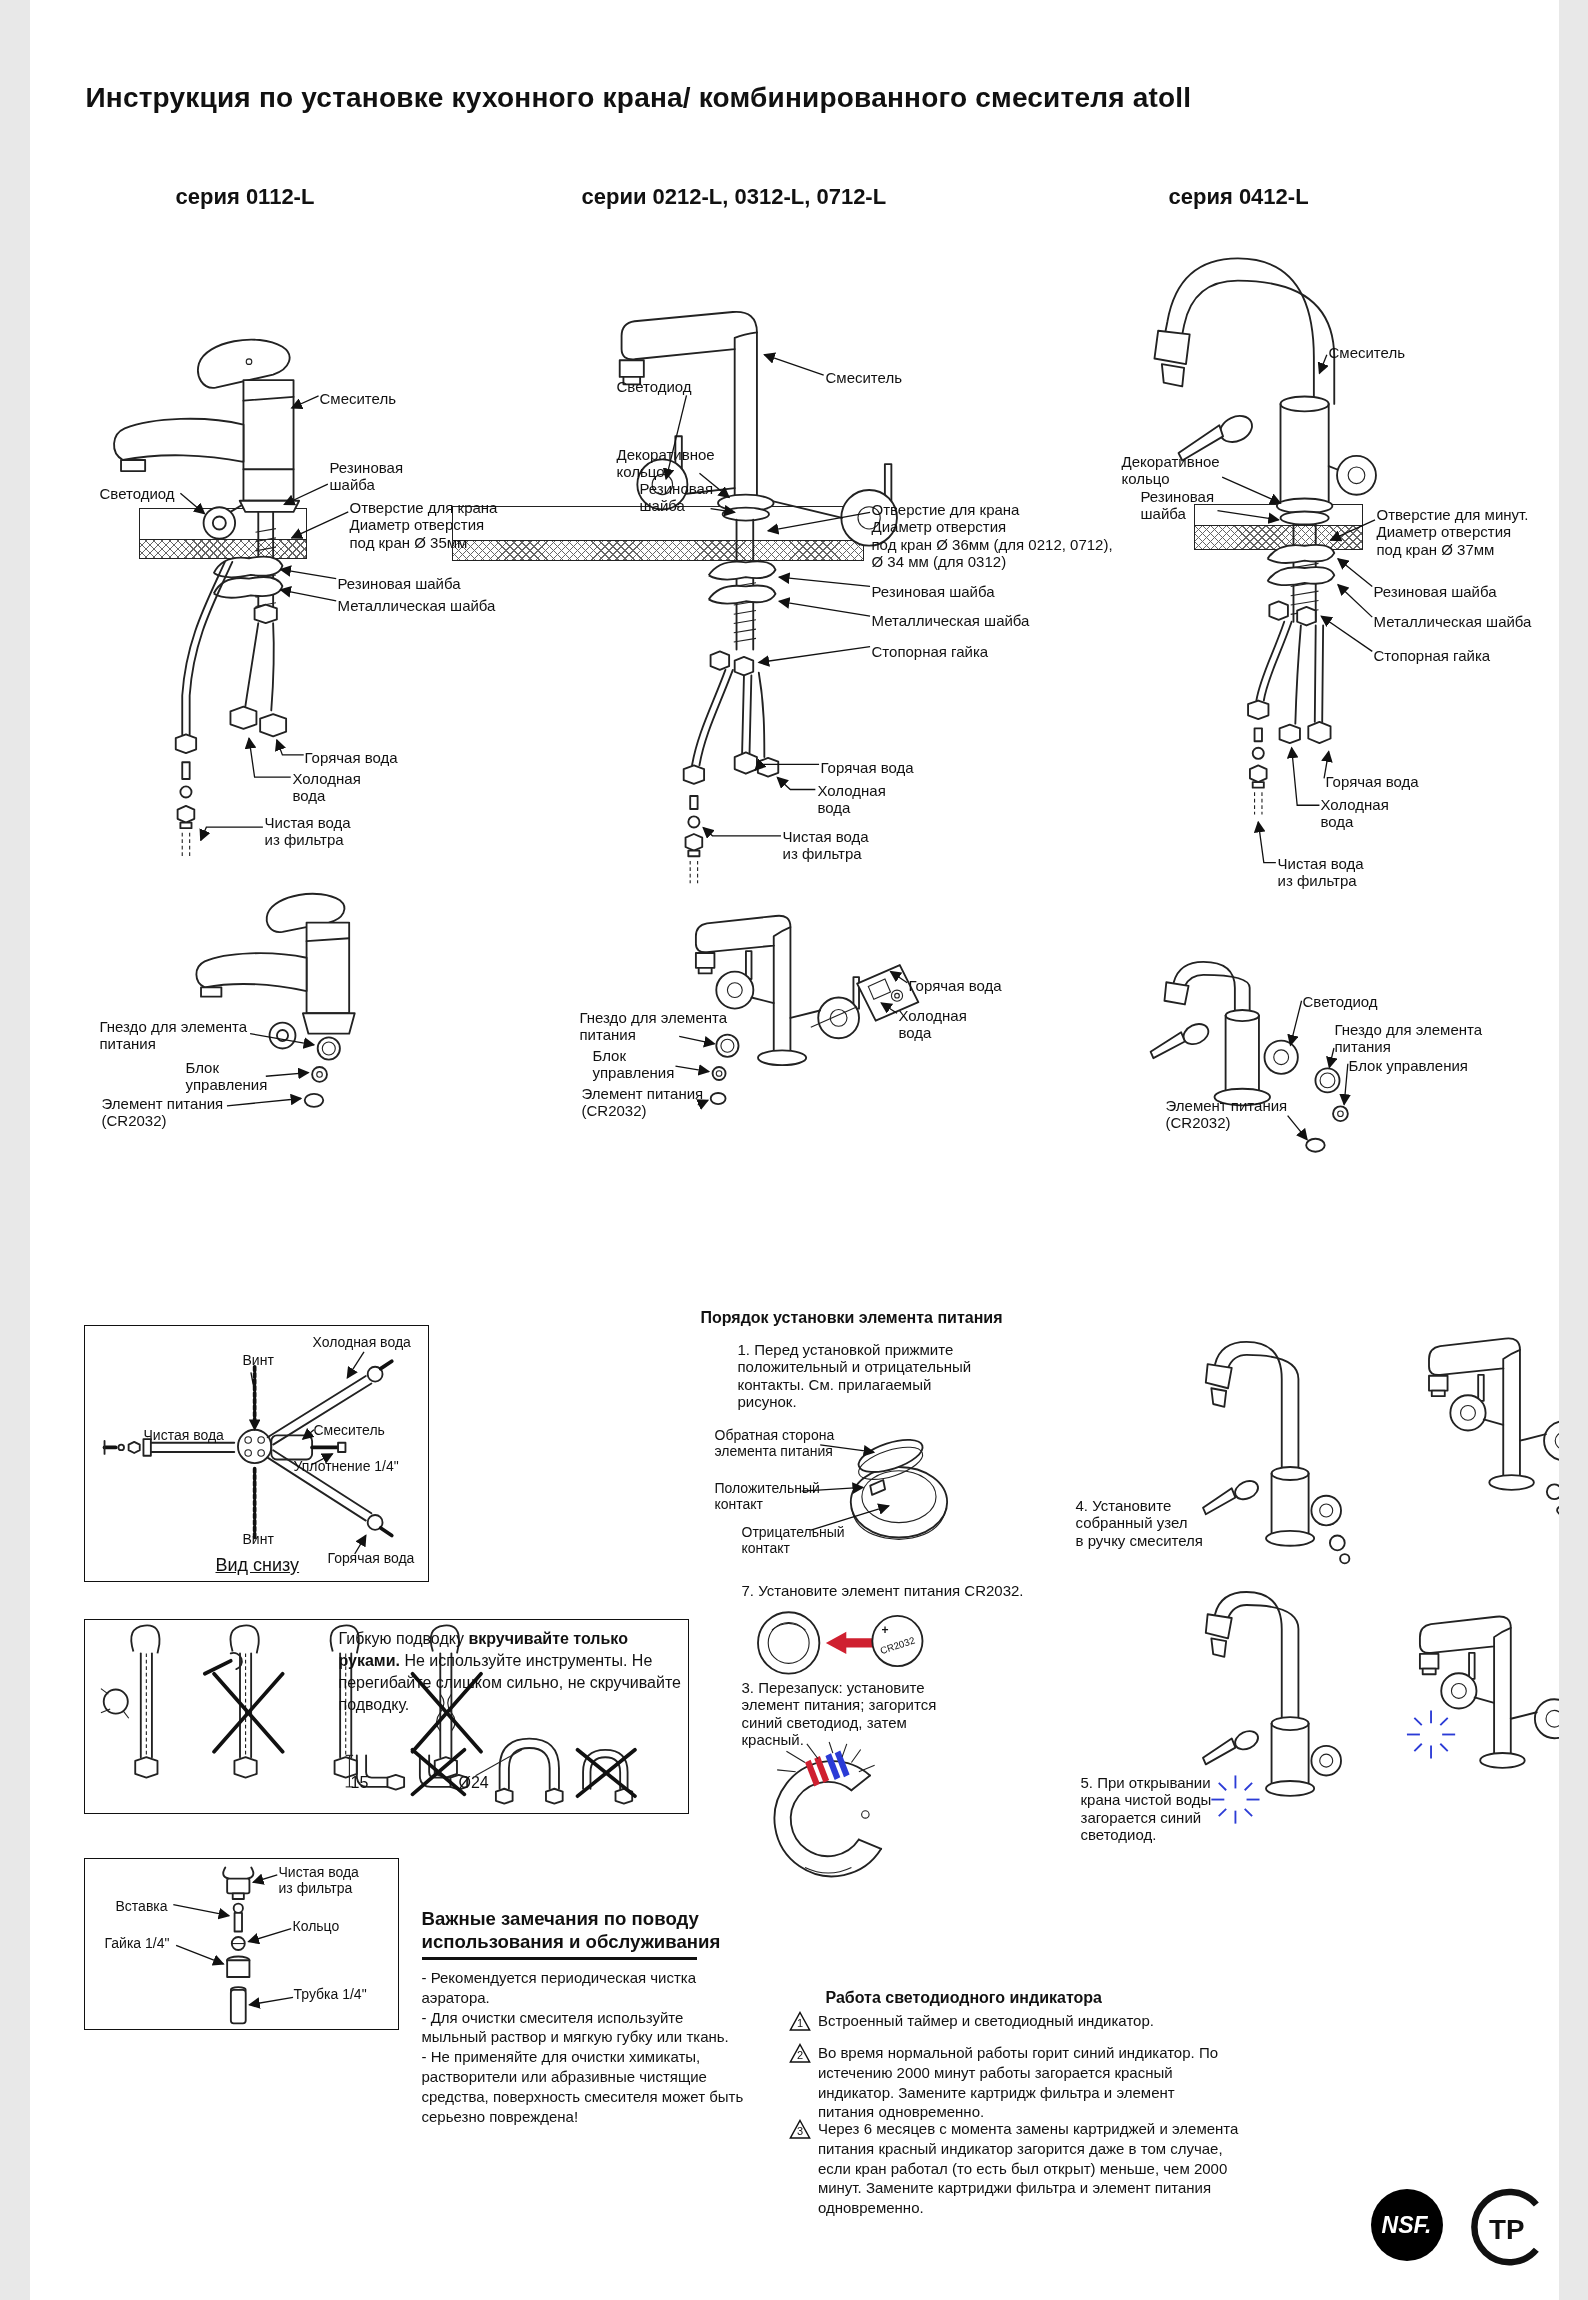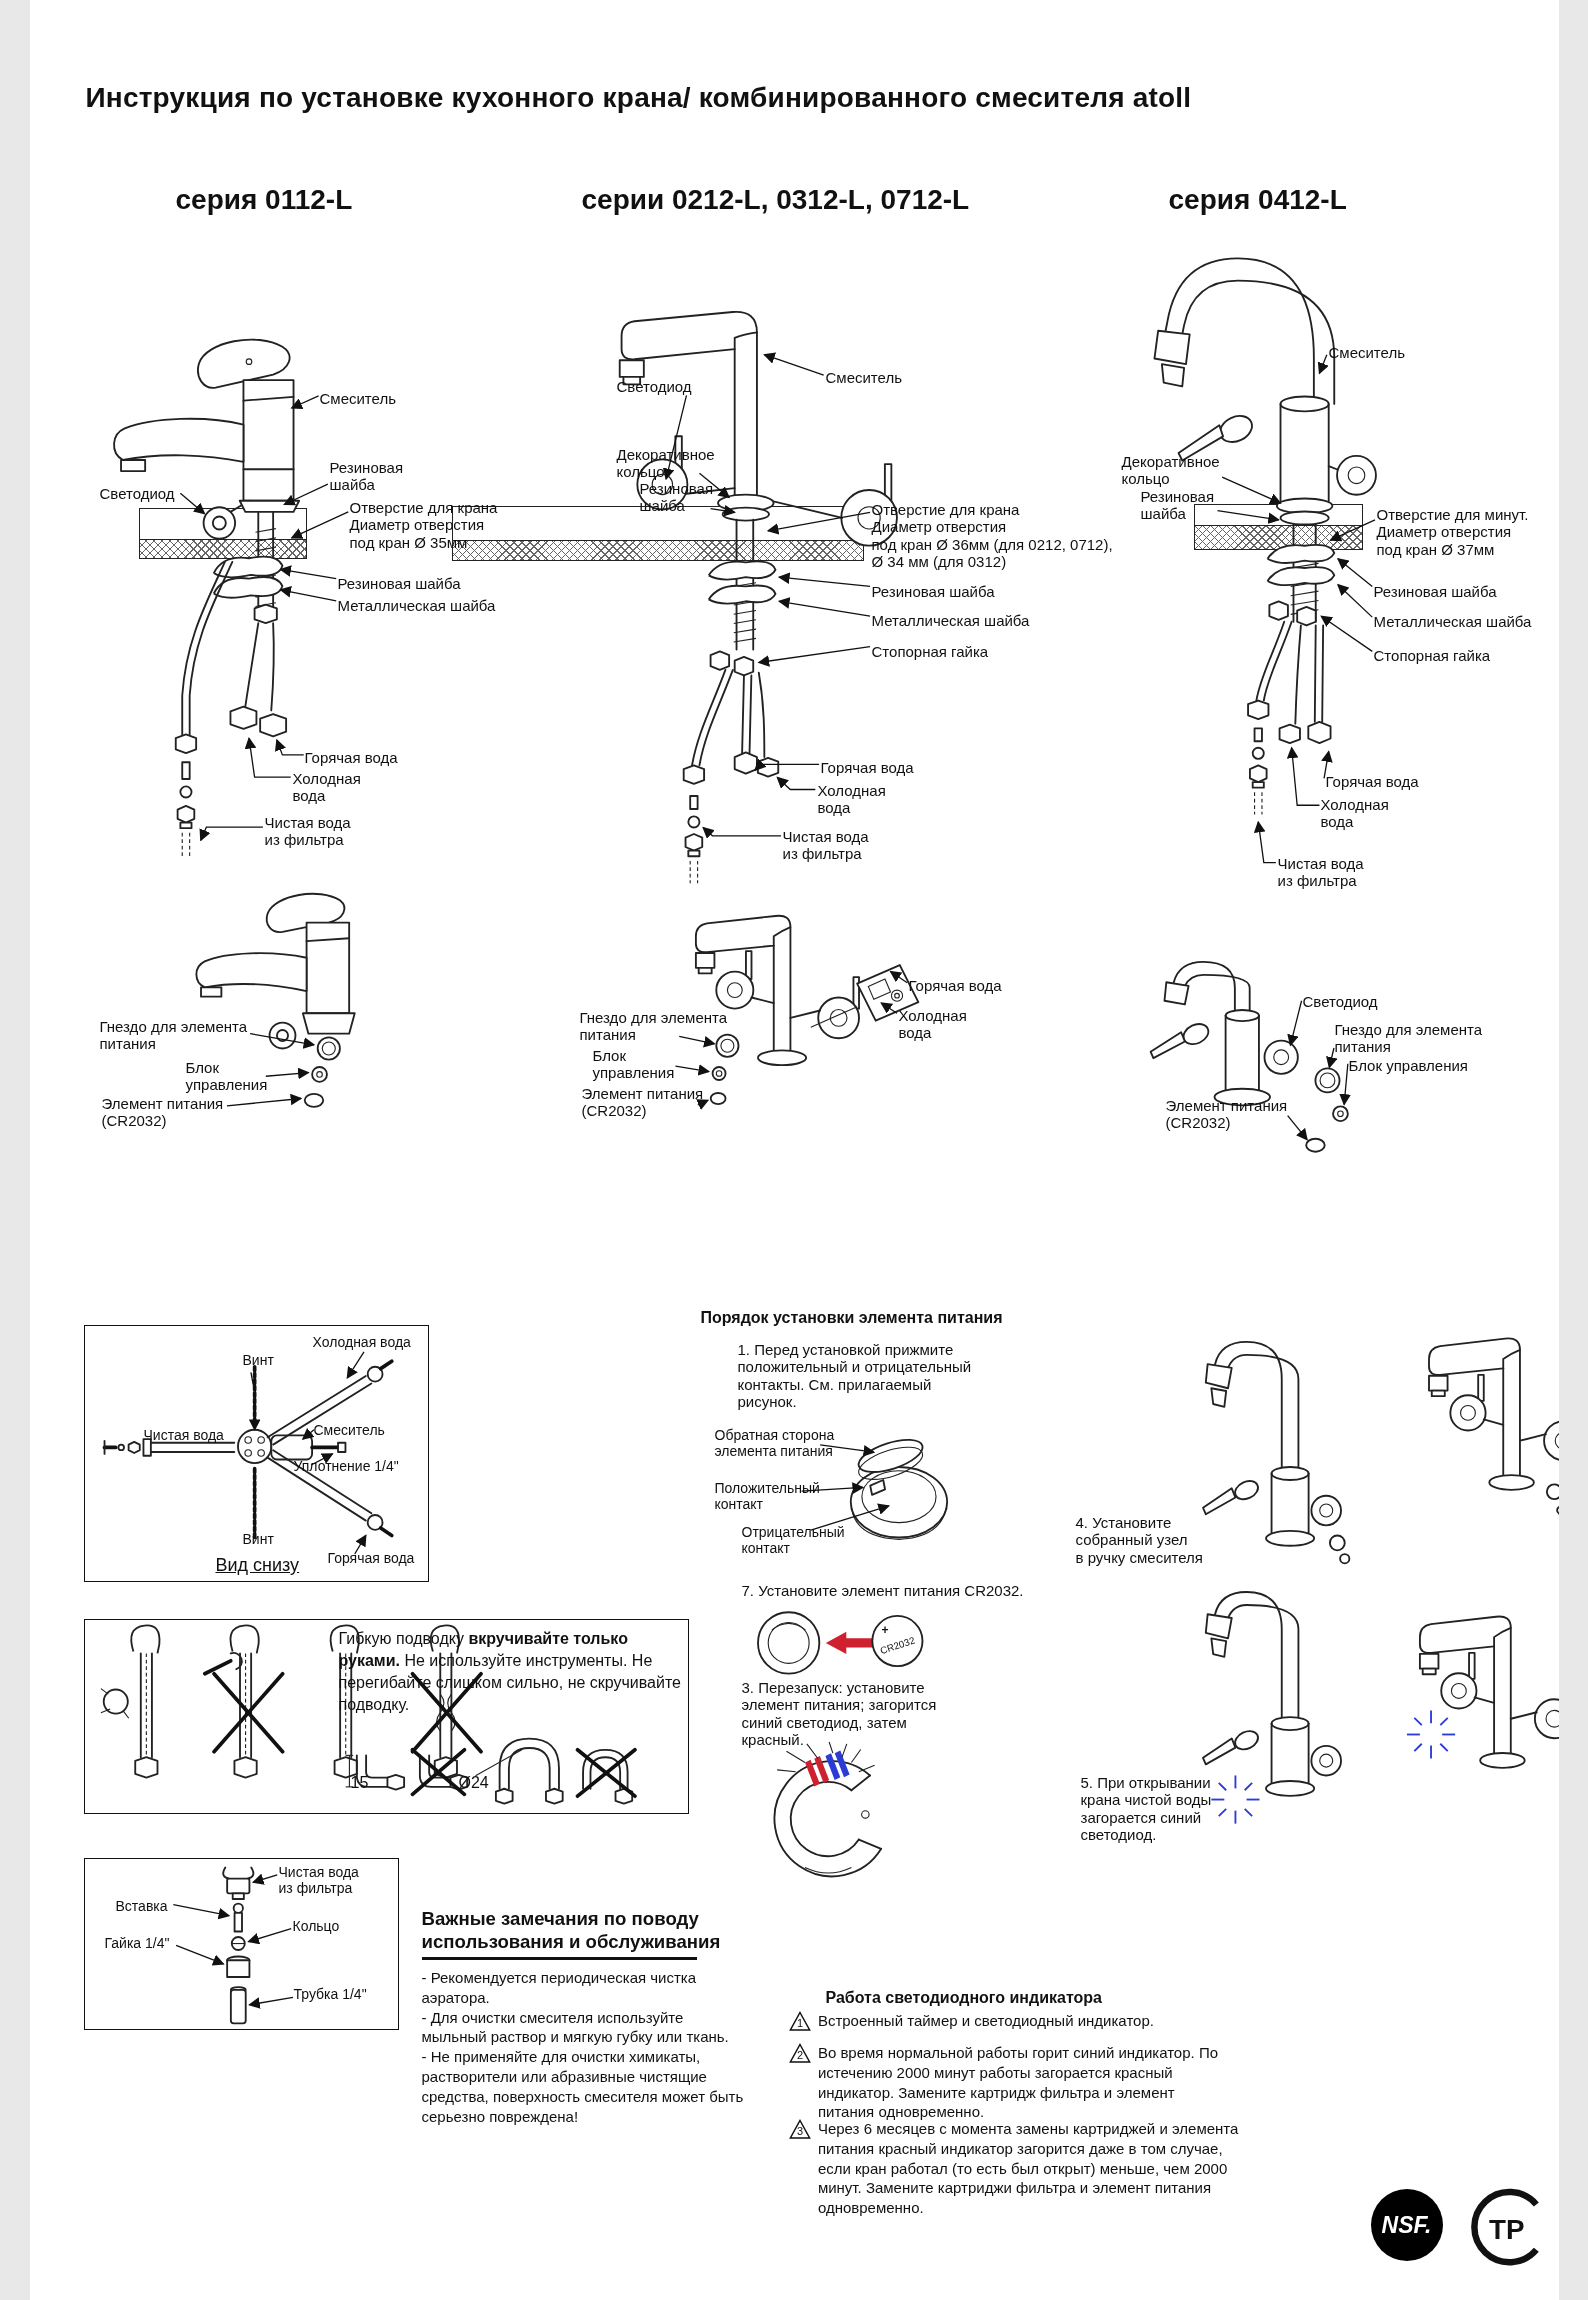--- a/index.html
+++ b/index.html
@@ -1,20 +1,20 @@
 <!DOCTYPE html>
 <html style="font-size:15px"><head>
 <meta charset="utf-8">
 <style>
   html,body{margin:0;padding:0;background:#e8e8e8;}
   #page{position:relative;width:1529px;height:2300px;background:#fff;margin:0 auto;
         font-family:"Liberation Sans",sans-serif;color:#111;overflow:hidden;}
   .abs{position:absolute;}
   .title{font-size:28px;font-weight:bold;letter-spacing:0.2px;}
-  .hdr{font-size:28px;font-weight:bold;}
+  .hdr{font-size:22px;font-weight:bold;}
   .lbl{font-size:15px;line-height:1.16;white-space:pre-line;}
   .small{font-size:14px;line-height:1.15;white-space:pre-line;}
   .cap{font-size:18px;text-decoration:underline;}
   .para{font-size:15px;line-height:1.32;}
   .b2text{font-size:16px;line-height:1.38;}
   .ntitle{font-size:18.6px;font-weight:bold;line-height:1.25;white-space:pre-line;}
   .rule{background:#111;height:2.8px;}
   .sechdr{font-size:16px;font-weight:bold;}
   .slab{background:#fff;border:1.9px solid #222;box-sizing:border-box;}
   .hatch{background-color:#fff;border:1.9px solid #222;border-top:none;box-sizing:border-box;
@@ -533,21 +533,21 @@
     <line class="s" x1="140" y1="36" x2="120" y2="52"></line>
     <line class="s" x1="152" y1="115" x2="128" y2="105"></line>
     <path d="M70,22 l6,-3 l10,26 l-6,3 z" fill="#cf2030" stroke="none"></path>
     <path d="M80,18 l6,-3 l10,26 l-6,3 z" fill="#cf2030" stroke="none"></path>
     <path d="M92,15 l6,-3 l10,26 l-6,3 z" fill="#2b3bd6" stroke="none"></path>
     <path d="M102,12 l6,-3 l10,26 l-6,3 z" fill="#2b3bd6" stroke="none"></path>
     <path class="t" d="M50,10 L70,22 M72,2 L84,18 M96,0 L100,12 M115,2 L110,16 M130,8 L120,22 M40,30 L60,32 M145,25 L128,32"></path>
     <circle class="t" cx="135" cy="78" r="4"></circle>
     <path class="t" d="M70,135 q25,12 50,0"></path>
   </svg>
-  <div class="abs lbl" style="left:1046px;top:1497px;margin-top:17px;">4. Установите
+  <div class="abs lbl" style="left:1046px;top:1497px;">4. Установите
 собранный узел
 в ручку смесителя</div>
   <div class="abs lbl" style="left:1051px;top:1774px;">5. При открывании
 крана чистой воды
 загорается синий
 светодиод.</div>
 
   <svg class="art" style="left:1148px;top:1325px;" width="176" height="246" viewBox="0 0 190 265">
     <path class="s" d="M112,160 L112,58 Q112,18 74,18 Q46,18 40,42"></path>
     <path class="s" d="M130,160 L130,58 Q130,32 74,32 Q60,32 54,46"></path>

